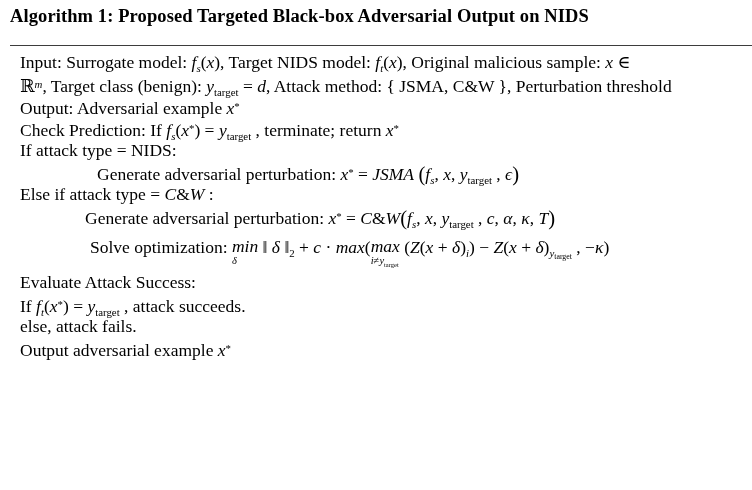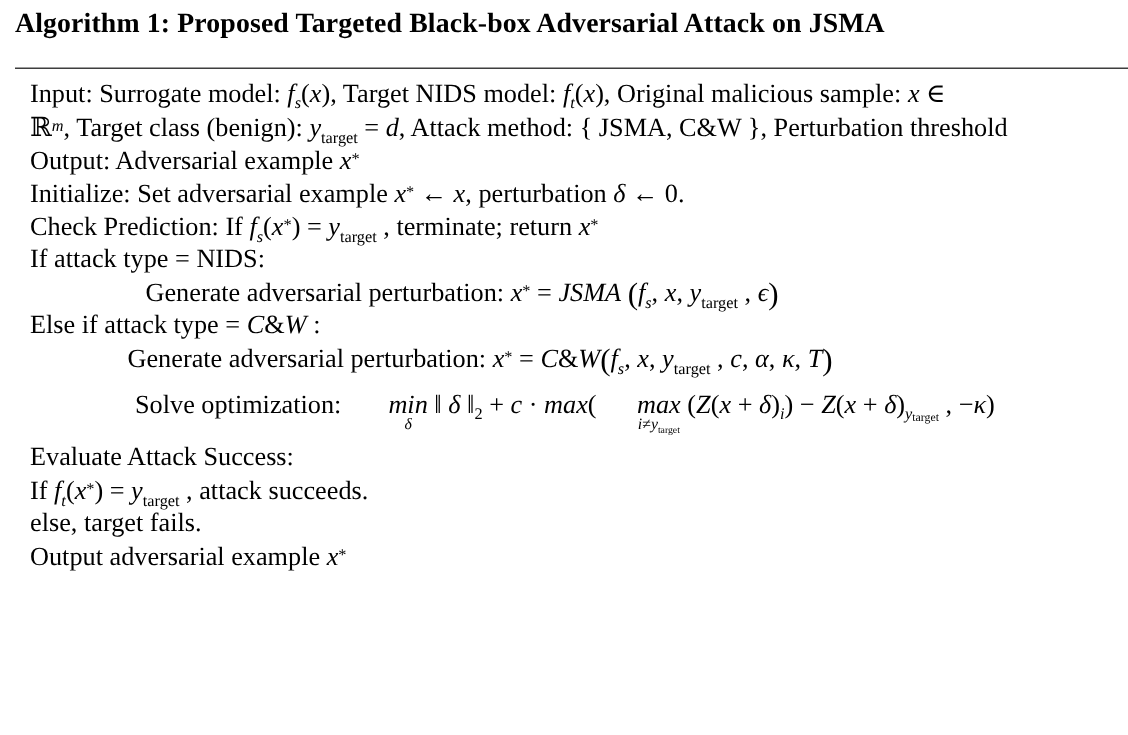--- a/index.html
+++ b/index.html
@@ -17,40 +17,39 @@
     box-sizing:border-box;
   }
   .algo-body{padding:5px 4px 0 10px;font-size:17.5px;}
   .algo-line{white-space:nowrap;height:22px;line-height:22px;}
   .algo-line.tall{height:44px;line-height:40px;}
   .it{font-style:italic;}
   .sb{font-size:62%;vertical-align:-0.4em;}
   .sp{font-size:62%;vertical-align:0.35em;}
   .sb2{font-size:45%;vertical-align:-0.75em;}
   .mp{font-size:118%;line-height:0;vertical-align:-0.08em;}
-  .stk{display:inline-block;text-align:center;vertical-align:-0.6em;line-height:1;margin-left:27px;}
+  .stk{display:inline-block;text-align:left;vertical-align:-0.6em;line-height:1;}
   .stk .top{display:block;line-height:.95;}
   .stk .bot{display:block;font-size:60%;line-height:1;margin-top:1px;}
 </style>
 </head>
 <body>
 
 <div class="page">
-  <div class="title">Algorithm 1: Proposed Targeted Black-box Adversarial Attack on JSMA</div>
+  <div class="title">Algorithm 1: Proposed Targeted Black-box Adversarial Output on NIDS</div>
   <div class="algo-box">
     <div class="algo-body">
         <div class="algo-line"><span class="">Input: Surrogate model: </span><span class="it">f</span><span class="it sb">s</span><span class="">(</span><span class="it">x</span><span class="">), Target NIDS model: </span><span class="it">f</span><span class="it sb">t</span><span class="">(</span><span class="it">x</span><span class="">), Original malicious sample: </span><span class="it">x</span><span class=""> ∈</span></div>
         <div class="algo-line"><span class="">ℝ</span><span class="it sp">m</span><span class="">, Target class (benign): </span><span class="it">y</span><span class="sb">target</span><span class=""> = </span><span class="it">d</span><span class="">, Attack method: { JSMA, C&amp;W }, Perturbation threshold</span></div>
         <div class="algo-line"><span class="">Output: Adversarial example </span><span class="it">x</span><span class="sp">*</span></div>
-        <div class="algo-line"><span class="">Initialize: Set adversarial example </span><span class="it">x</span><span class="sp">*</span><span class=""> ← </span><span class="it">x</span><span class="">, perturbation </span><span class="it">δ</span><span class=""> ← 0.</span></div>
         <div class="algo-line"><span class="">Check Prediction: If </span><span class="it">f</span><span class="it sb">s</span><span class="">(</span><span class="it">x</span><span class="sp">*</span><span class="">) = </span><span class="it">y</span><span class="sb">target</span><span class=""> , terminate; return </span><span class="it">x</span><span class="sp">*</span></div>
         <div class="algo-line"><span class="">If attack type = NIDS:</span></div>
         <div class="algo-line" style="padding-left: 77px;"><span class="">Generate adversarial perturbation: </span><span class="it">x</span><span class="sp">*</span><span class=""> = </span><span class="it">JSMA</span><span class=""> </span><span class="mp">(</span><span class="it">f</span><span class="it sb">s</span><span class="">, </span><span class="it">x</span><span class="">, </span><span class="it">y</span><span class="sb">target</span><span class=""> , </span><span class="it">ϵ</span><span class="mp">)</span></div>
         <div class="algo-line"><span class="">Else if attack type = </span><span class="it">C</span><span class="">&amp;</span><span class="it">W</span><span class=""> :</span></div>
         <div class="algo-line" style="padding-left: 65px;"><span class="">Generate adversarial perturbation: </span><span class="it">x</span><span class="sp">*</span><span class=""> = </span><span class="it">C</span><span class="">&amp;</span><span class="it">W</span><span class="mp">(</span><span class="it">f</span><span class="it sb">s</span><span class="">, </span><span class="it">x</span><span class="">, </span><span class="it">y</span><span class="sb">target</span><span class=""> , </span><span class="it">c</span><span class="">, </span><span class="it">α</span><span class="">, </span><span class="it">κ</span><span class="">, </span><span class="it">T</span><span class="mp">)</span></div>
         <div class="algo-line tall" style="padding-left: 70px;"><span class="">Solve optimization: </span><span class="stk"><span class="top"><span class="it">min</span></span><span class="bot"><span class="it">δ</span></span></span><span class=""> ‖ </span><span class="it">δ</span><span class=""> ‖</span><span class="sb">2</span><span class=""> + </span><span class="it">c</span><span class=""> · </span><span class="it">max</span><span class="">(</span><span class="stk"><span class="top"><span class="it">max</span></span><span class="bot"><span class="it">i</span><span class="">≠</span><span class="it">y</span><span class="sb">target</span></span></span><span class=""> (</span><span class="it">Z</span><span class="">(</span><span class="it">x</span><span class=""> + </span><span class="it">δ</span><span class="">)</span><span class="it sb">i</span><span class="">) − </span><span class="it">Z</span><span class="">(</span><span class="it">x</span><span class=""> + </span><span class="it">δ</span><span class="">)</span><span class="it sb">y</span><span class="sb2">target</span><span class=""> , −</span><span class="it">κ</span><span class="">)</span></div>
         <div class="algo-line"><span class="">Evaluate Attack Success:</span></div>
         <div class="algo-line"><span class="">If </span><span class="it">f</span><span class="it sb">t</span><span class="">(</span><span class="it">x</span><span class="sp">*</span><span class="">) = </span><span class="it">y</span><span class="sb">target</span><span class=""> , attack succeeds.</span></div>
-        <div class="algo-line"><span class="">else, target fails.</span></div>
+        <div class="algo-line"><span class="">else, attack fails.</span></div>
         <div class="algo-line"><span class="">Output adversarial example </span><span class="it">x</span><span class="sp">*</span></div>
       </div>
   </div>
 </div>
 
 </body></html>

